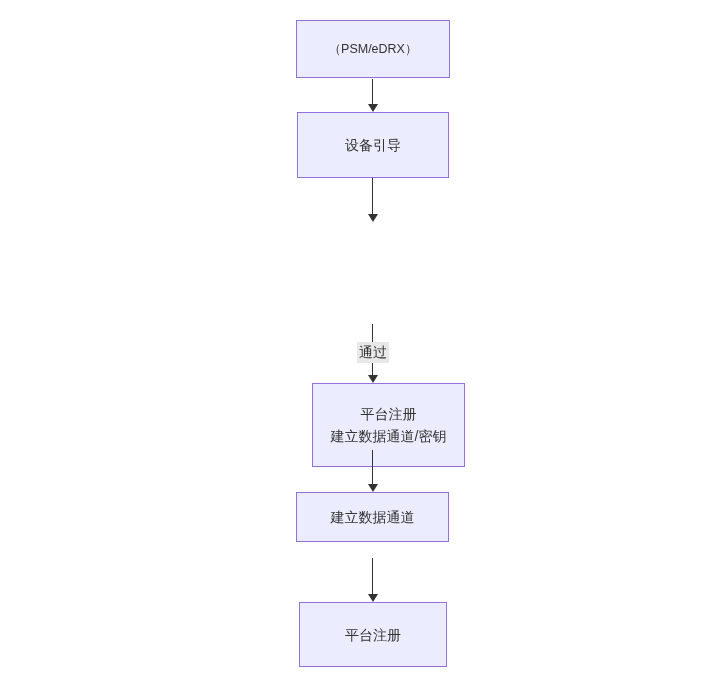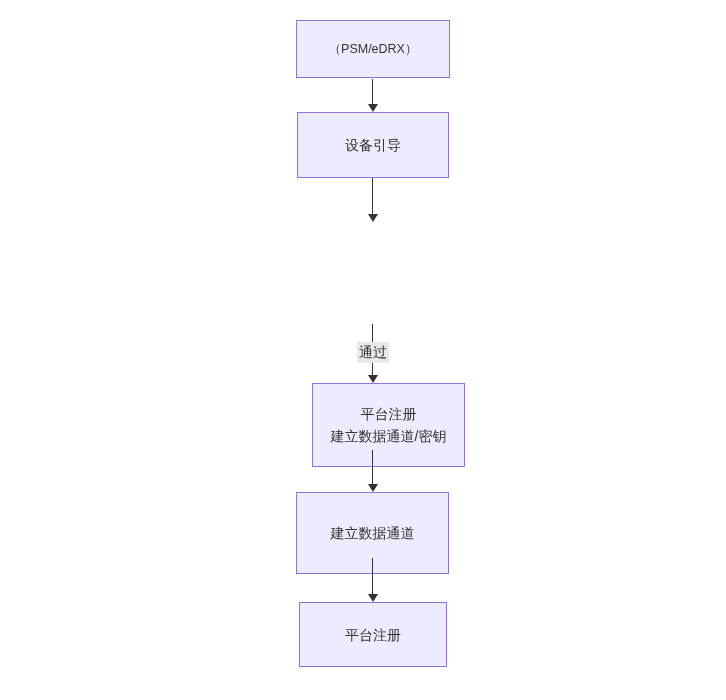--- a/index.html
+++ b/index.html
@@ -27,21 +27,21 @@
     text-align: center;
     font-size: 14px;
     line-height: 22px;
   }
   .node .nline { white-space: nowrap; }
 
   
   .n0 { left: 296px; top: 20px;  width: 154px; height: 58px; font-size: 12.5px; line-height: 20px; }
   .n1 { left: 297px; top: 112px; width: 152px; height: 66px; }
   .n3 { left: 312px; top: 383px; width: 153px; height: 84px; }
-  .n4 { left: 296px; top: 492px; width: 153px; height: 82px; }
+  .n4 { left: 296px; top: 492px; width: 153px; height: 50px; }
   .n5 { left: 299px; top: 602px; width: 148px; height: 65px; }
 
   
   .diamond-wrap {
     position: absolute;
     left: 322px; top: 222px;
     width: 102px; height: 102px;
   }
   .diamond-shape {
     position: absolute;

